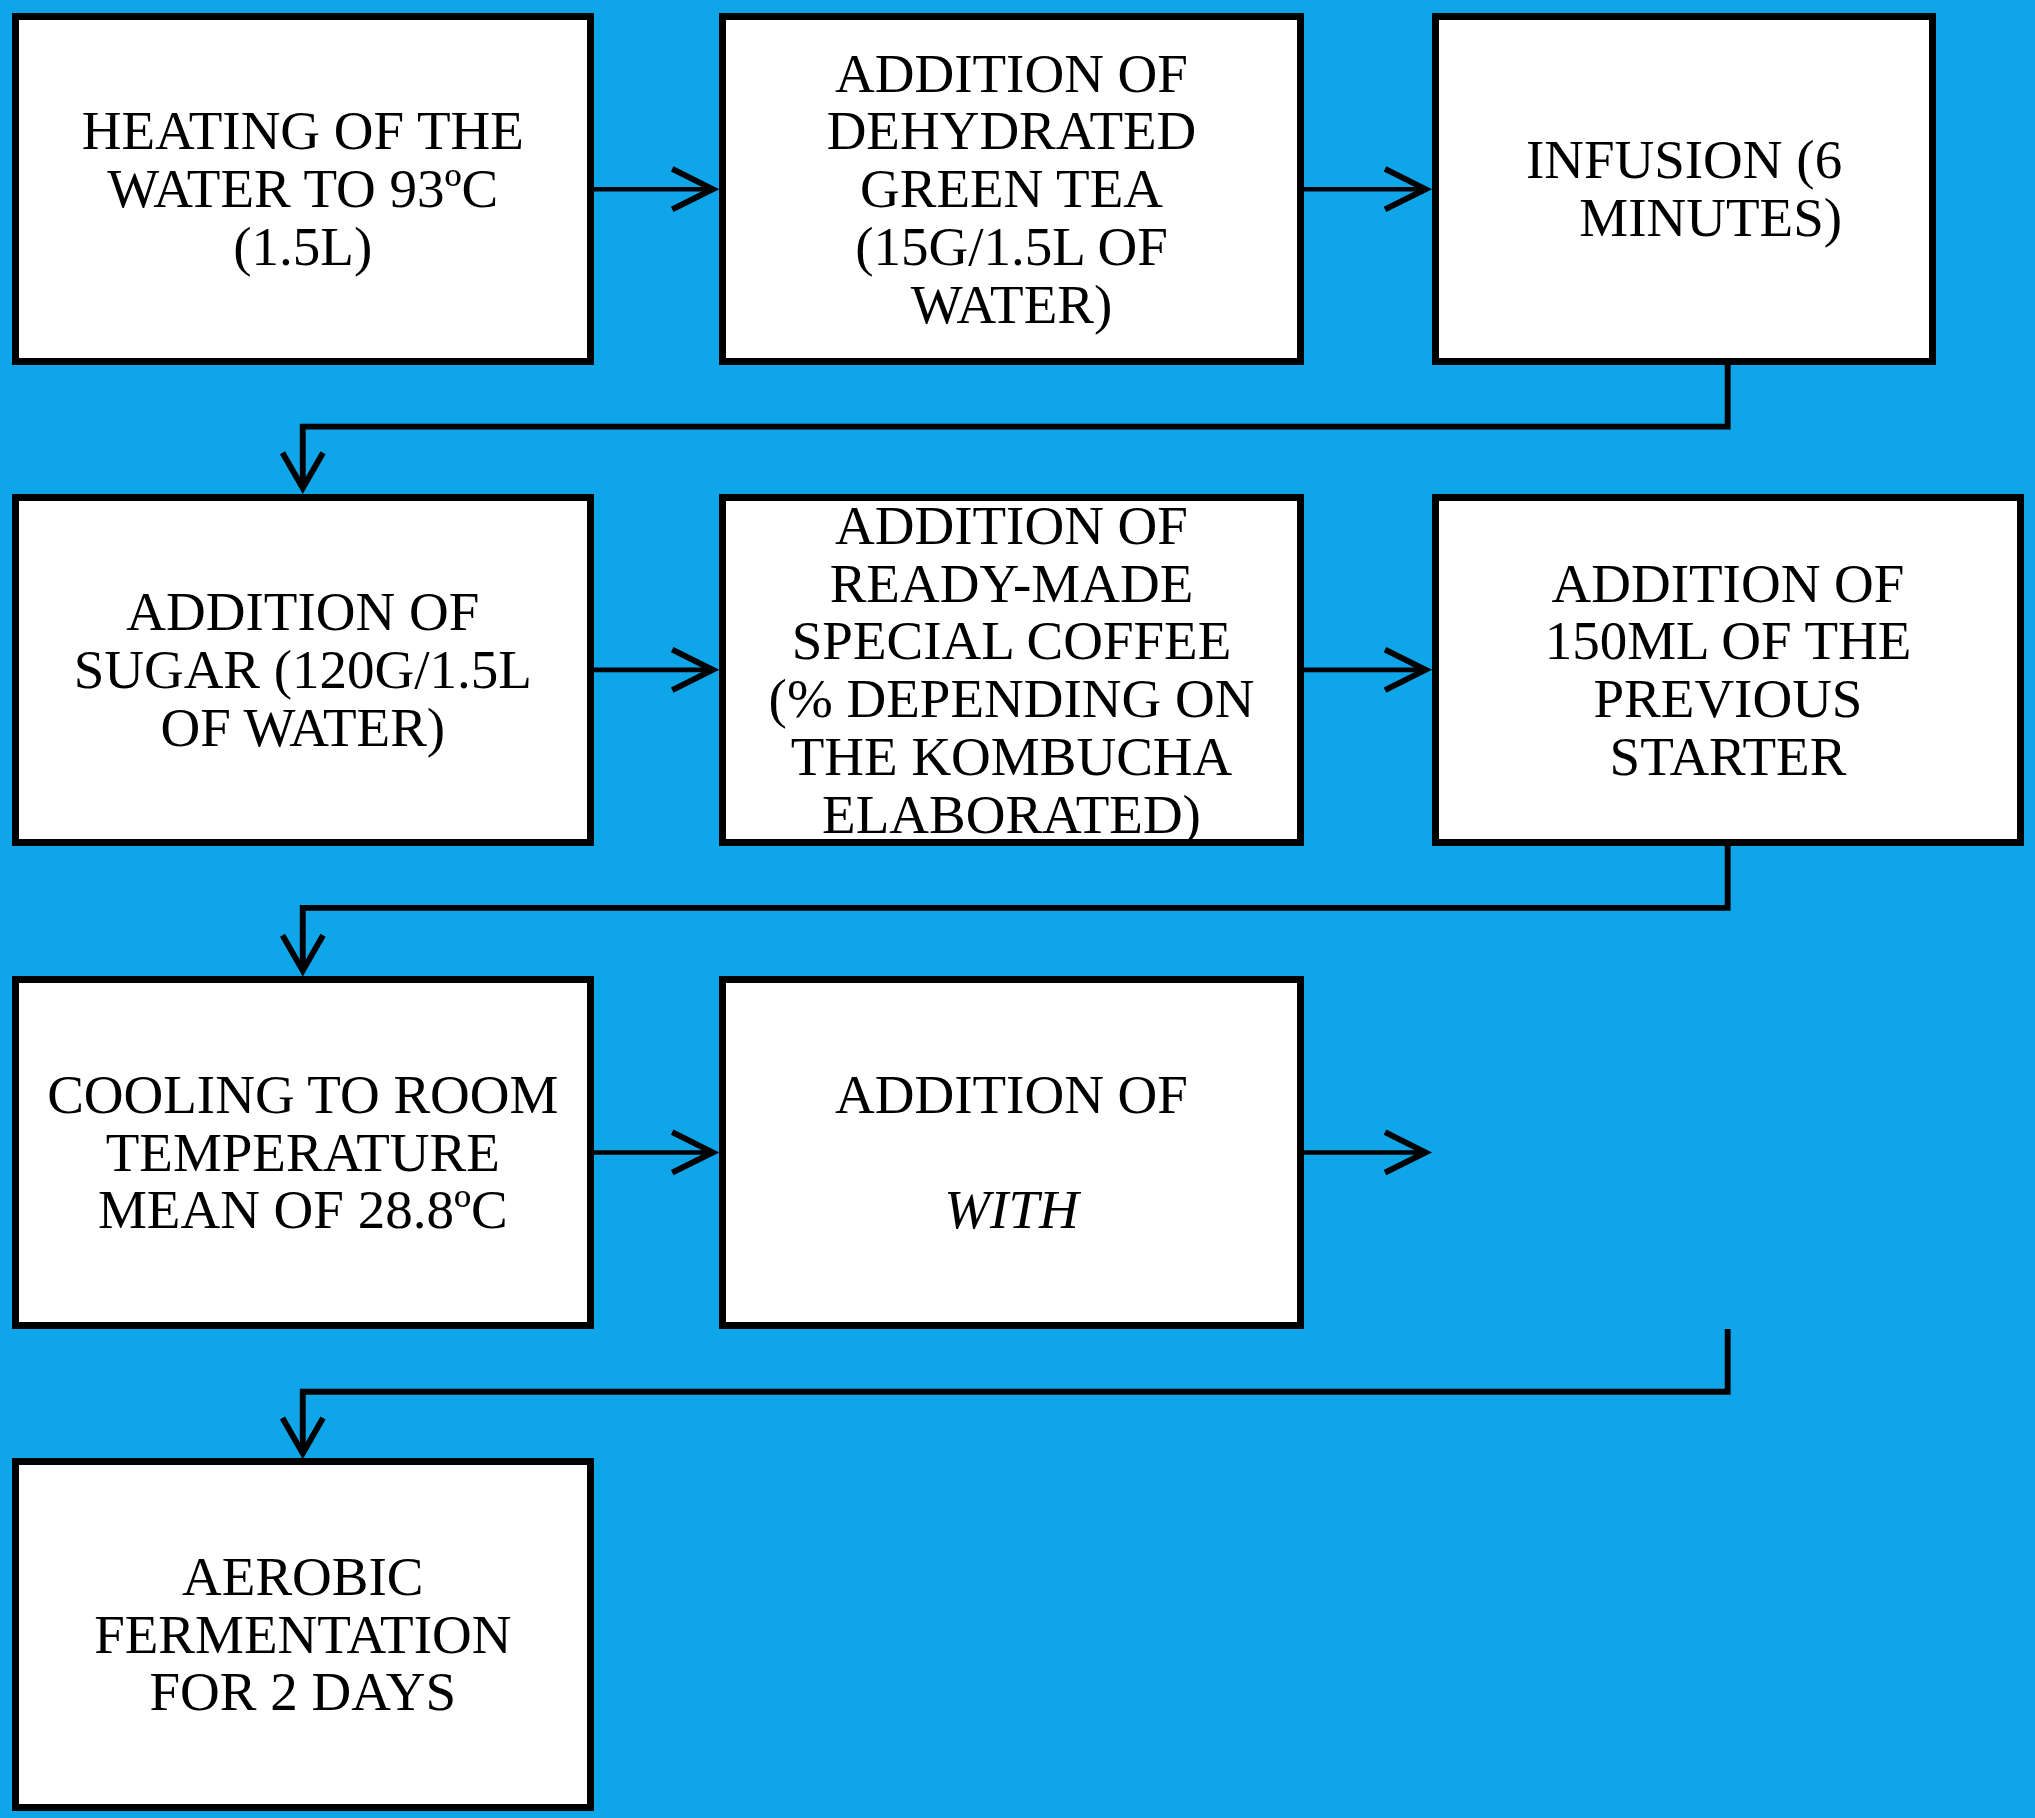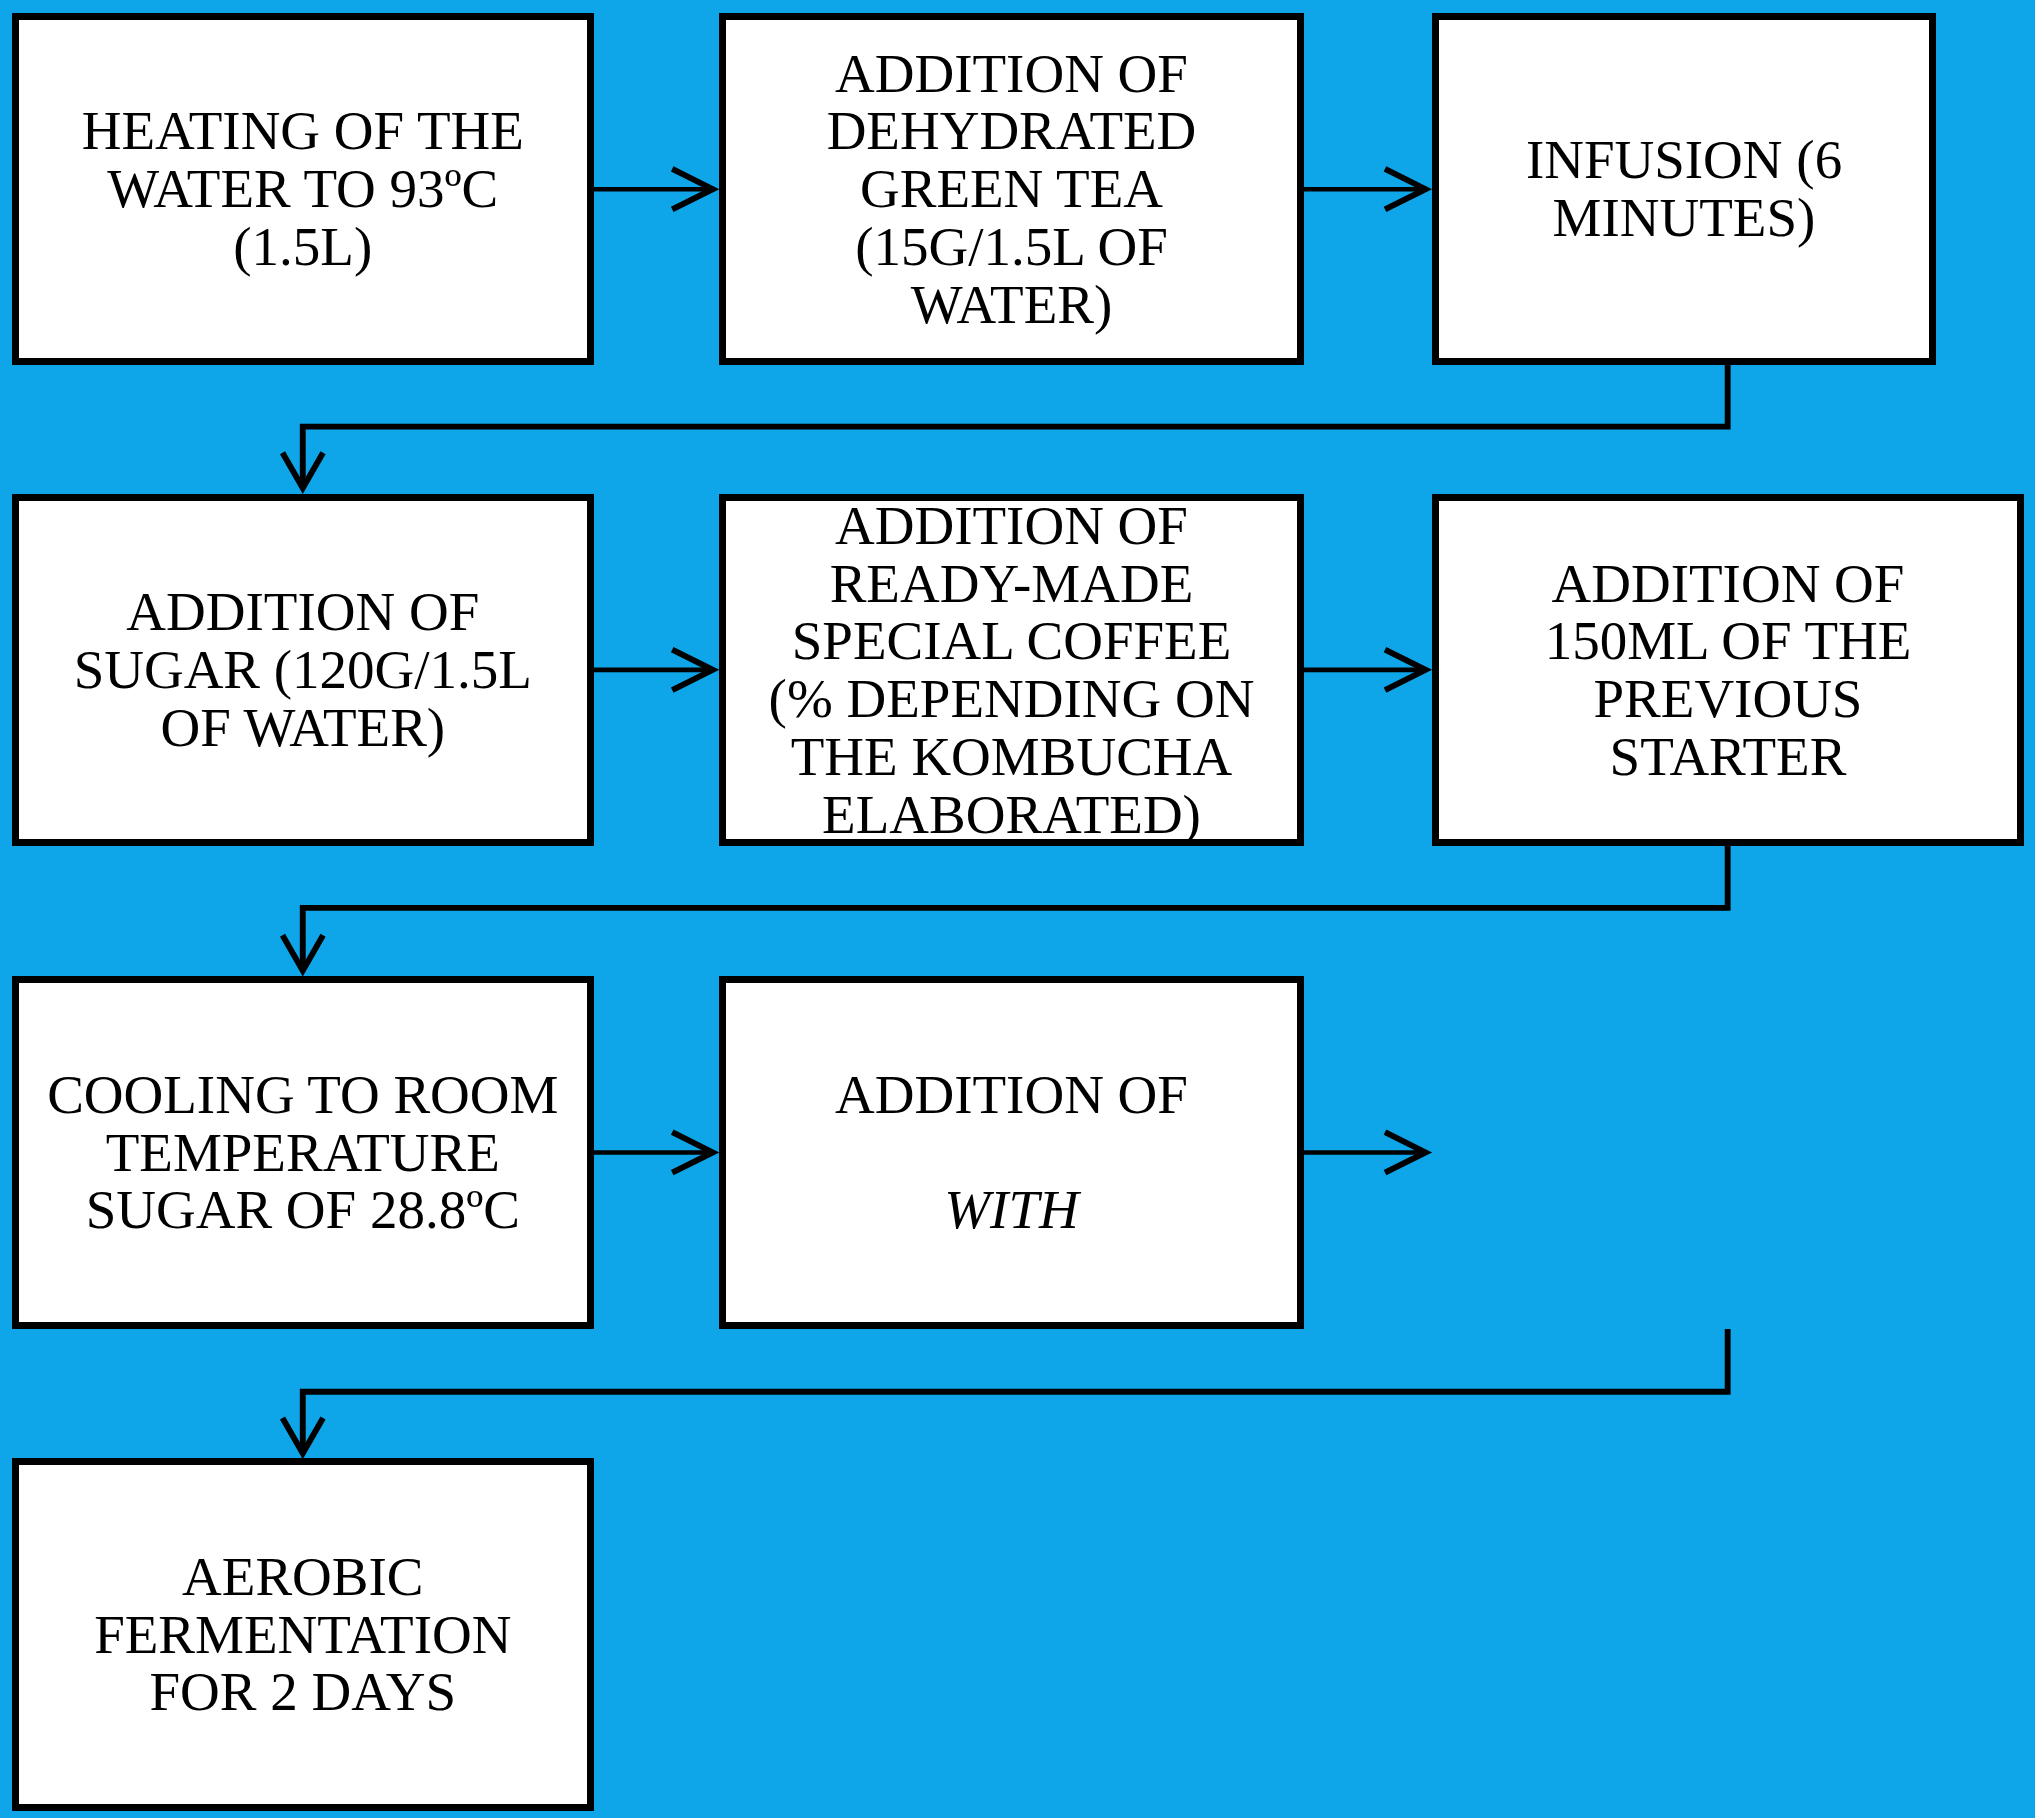--- a/index.html
+++ b/index.html
@@ -45,21 +45,21 @@
     font-size: 55px;
     line-height: 1.05;
     padding: 0 23.5px;
   }
   .box-label span { display: block; }
   .italic { font-style: italic; }
 
   
   .b1  { left: 11.8px;   top: 13px;   width: 582px; height: 352px; }
   .b2  { left: 719px; top: 13px;   width: 585px; height: 352px; }
-  .b3  { left: 1432px; top: 13px;   width: 504px; height: 352px; }
+  .b3  { left: 1432px; top: 13px;   width: 504px; height: 352px; text-align: right; }
   .b4  { left: 11.8px;   top: 494px;  width: 582px; height: 352px; }
   .b5  { left: 719px; top: 494px;  width: 585px; height: 352px; }
   .b6  { left: 1432px; top: 494px;  width: 592px; height: 352px; }
   .b7  { left: 11.8px;   top: 976px; width: 582px; height: 353px; }
   .b8  { left: 719px; top: 976px; width: 585px; height: 353px; }
   .b9  { left: 1432px; top: 976px; width: 592px; height: 353px; }
   .b10 { left: 11.8px;   top: 1458px; width: 582px; height: 353px; }
 </style>
 </head>
 <body>
@@ -148,21 +148,21 @@
   <div class="box b6">
     <div class="box-label">ADDITION OF
 150ML OF THE
 PREVIOUS
 STARTER</div>
   </div>
 
   <div class="box b7">
     <div class="box-label">COOLING TO ROOM
 TEMPERATURE
-SUGAR OF 28.8ºC</div>
+MEAN OF 28.8ºC</div>
   </div>
 
   <div class="box b8">
     <div class="box-label">
       <span>ADDITION OF</span>
       <span class="italic">WITH</span>
     </div>
   </div>
 
 

